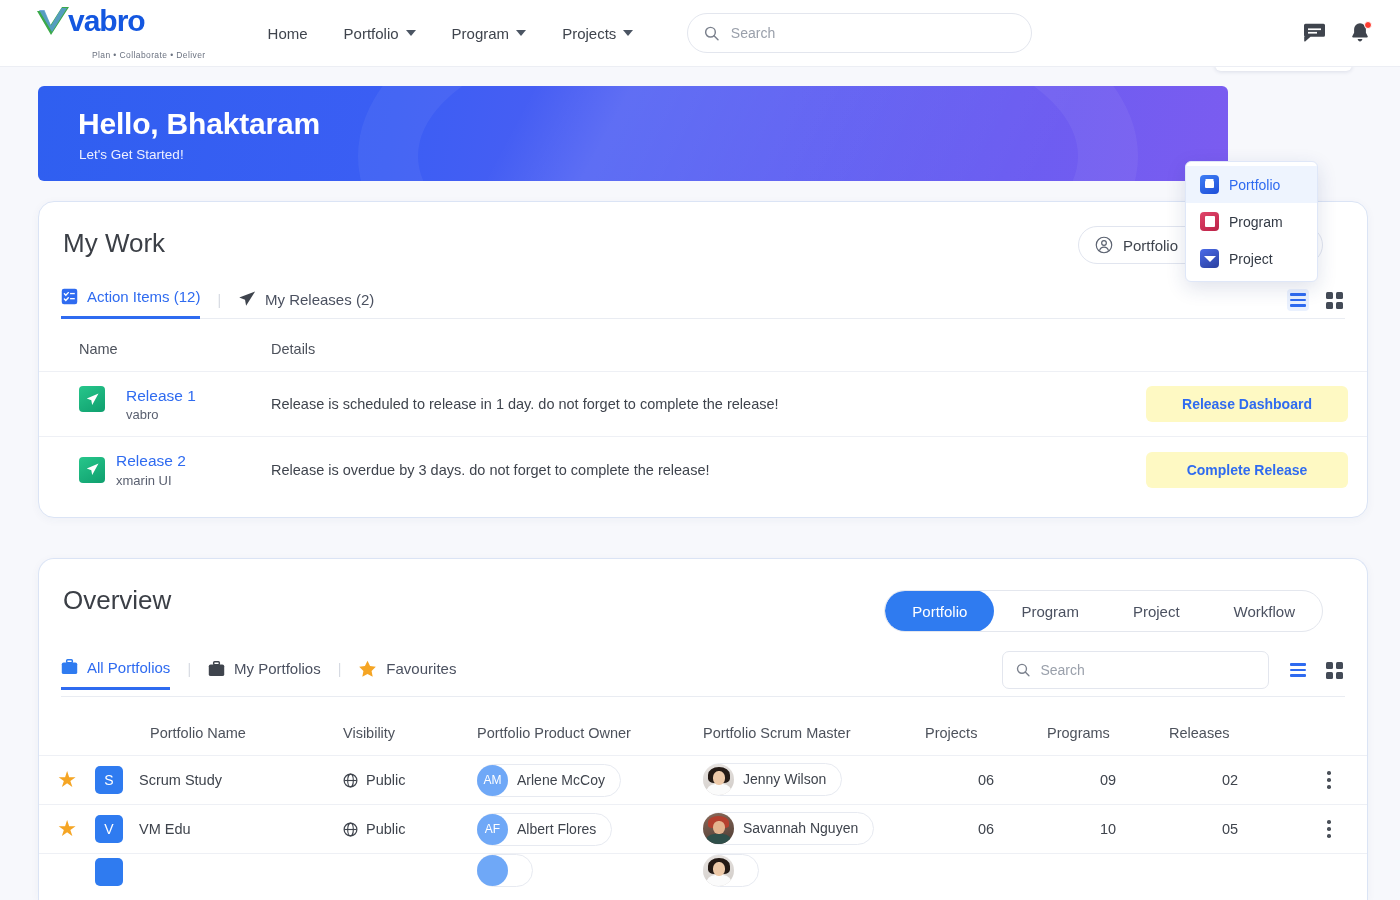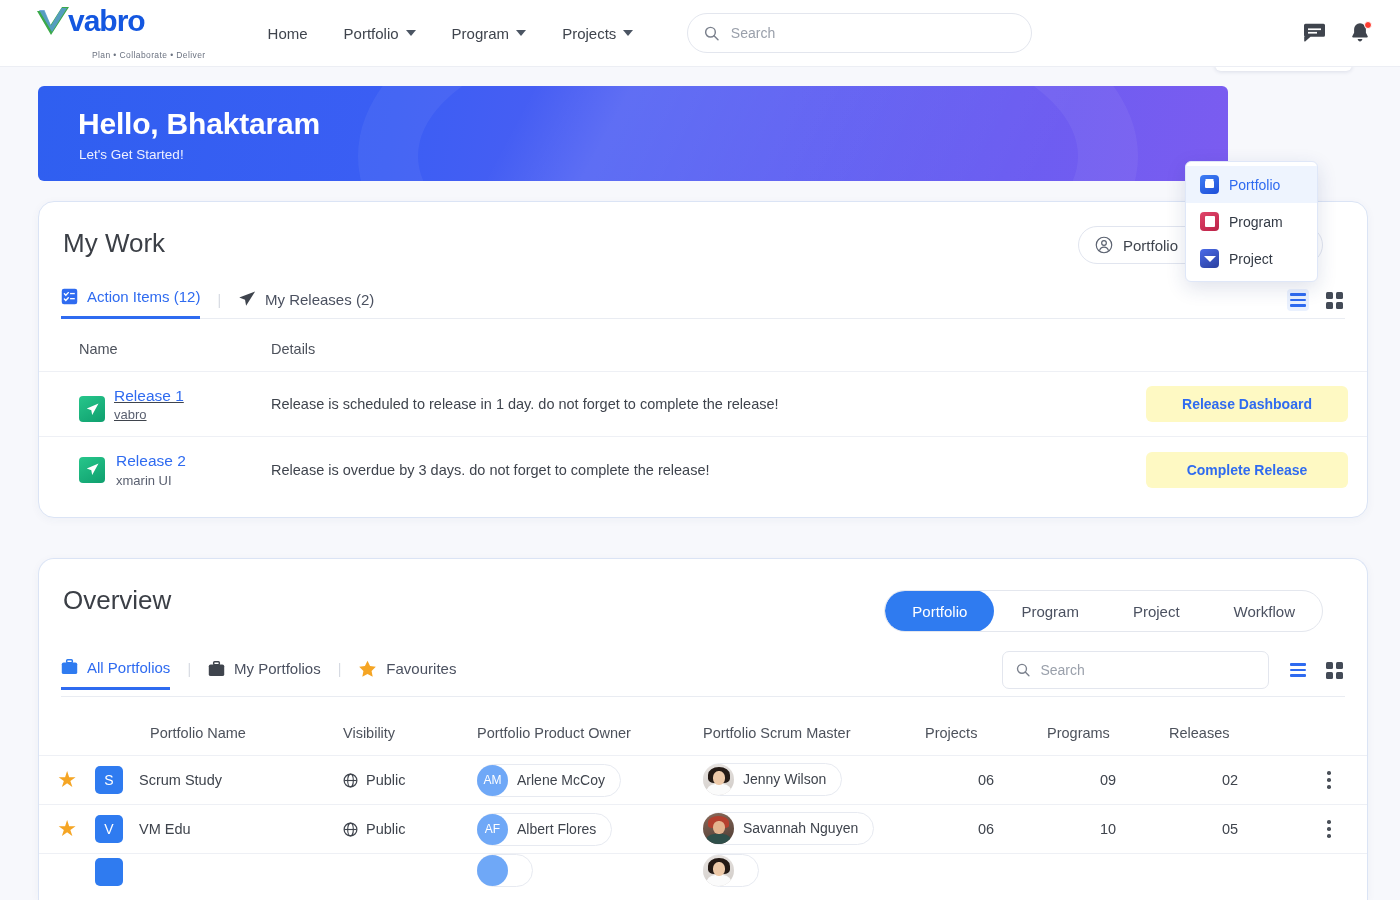--- a/index.html
+++ b/index.html
@@ -384,21 +384,21 @@
     <thead>
       <tr>
         <th style="padding-left:40px;">Name</th>
         <th>Details</th>
         <th></th>
       </tr>
     </thead>
     <tbody>
       <tr class="row-div">
         <td style="padding:14px 0 14px 40px;">
-          <div style="display:flex; align-items:flex-end; gap:9px;text-decoration:underline;">
+          <div style="display:flex; align-items:flex-start; gap:21px;">
             <span class="rel-ico">
               <svg width="15" height="15" viewBox="0 0 20 20">
                   <path d="M18 2 2.4 8.6l6 2.4 1.2 6.4z" fill="#fff"></path>
                 </svg>
             </span>
             <div>
               <div class="rel-name">Release 1</div>
               <div class="rel-sub">vabro</div>
             </div>
           </div>

